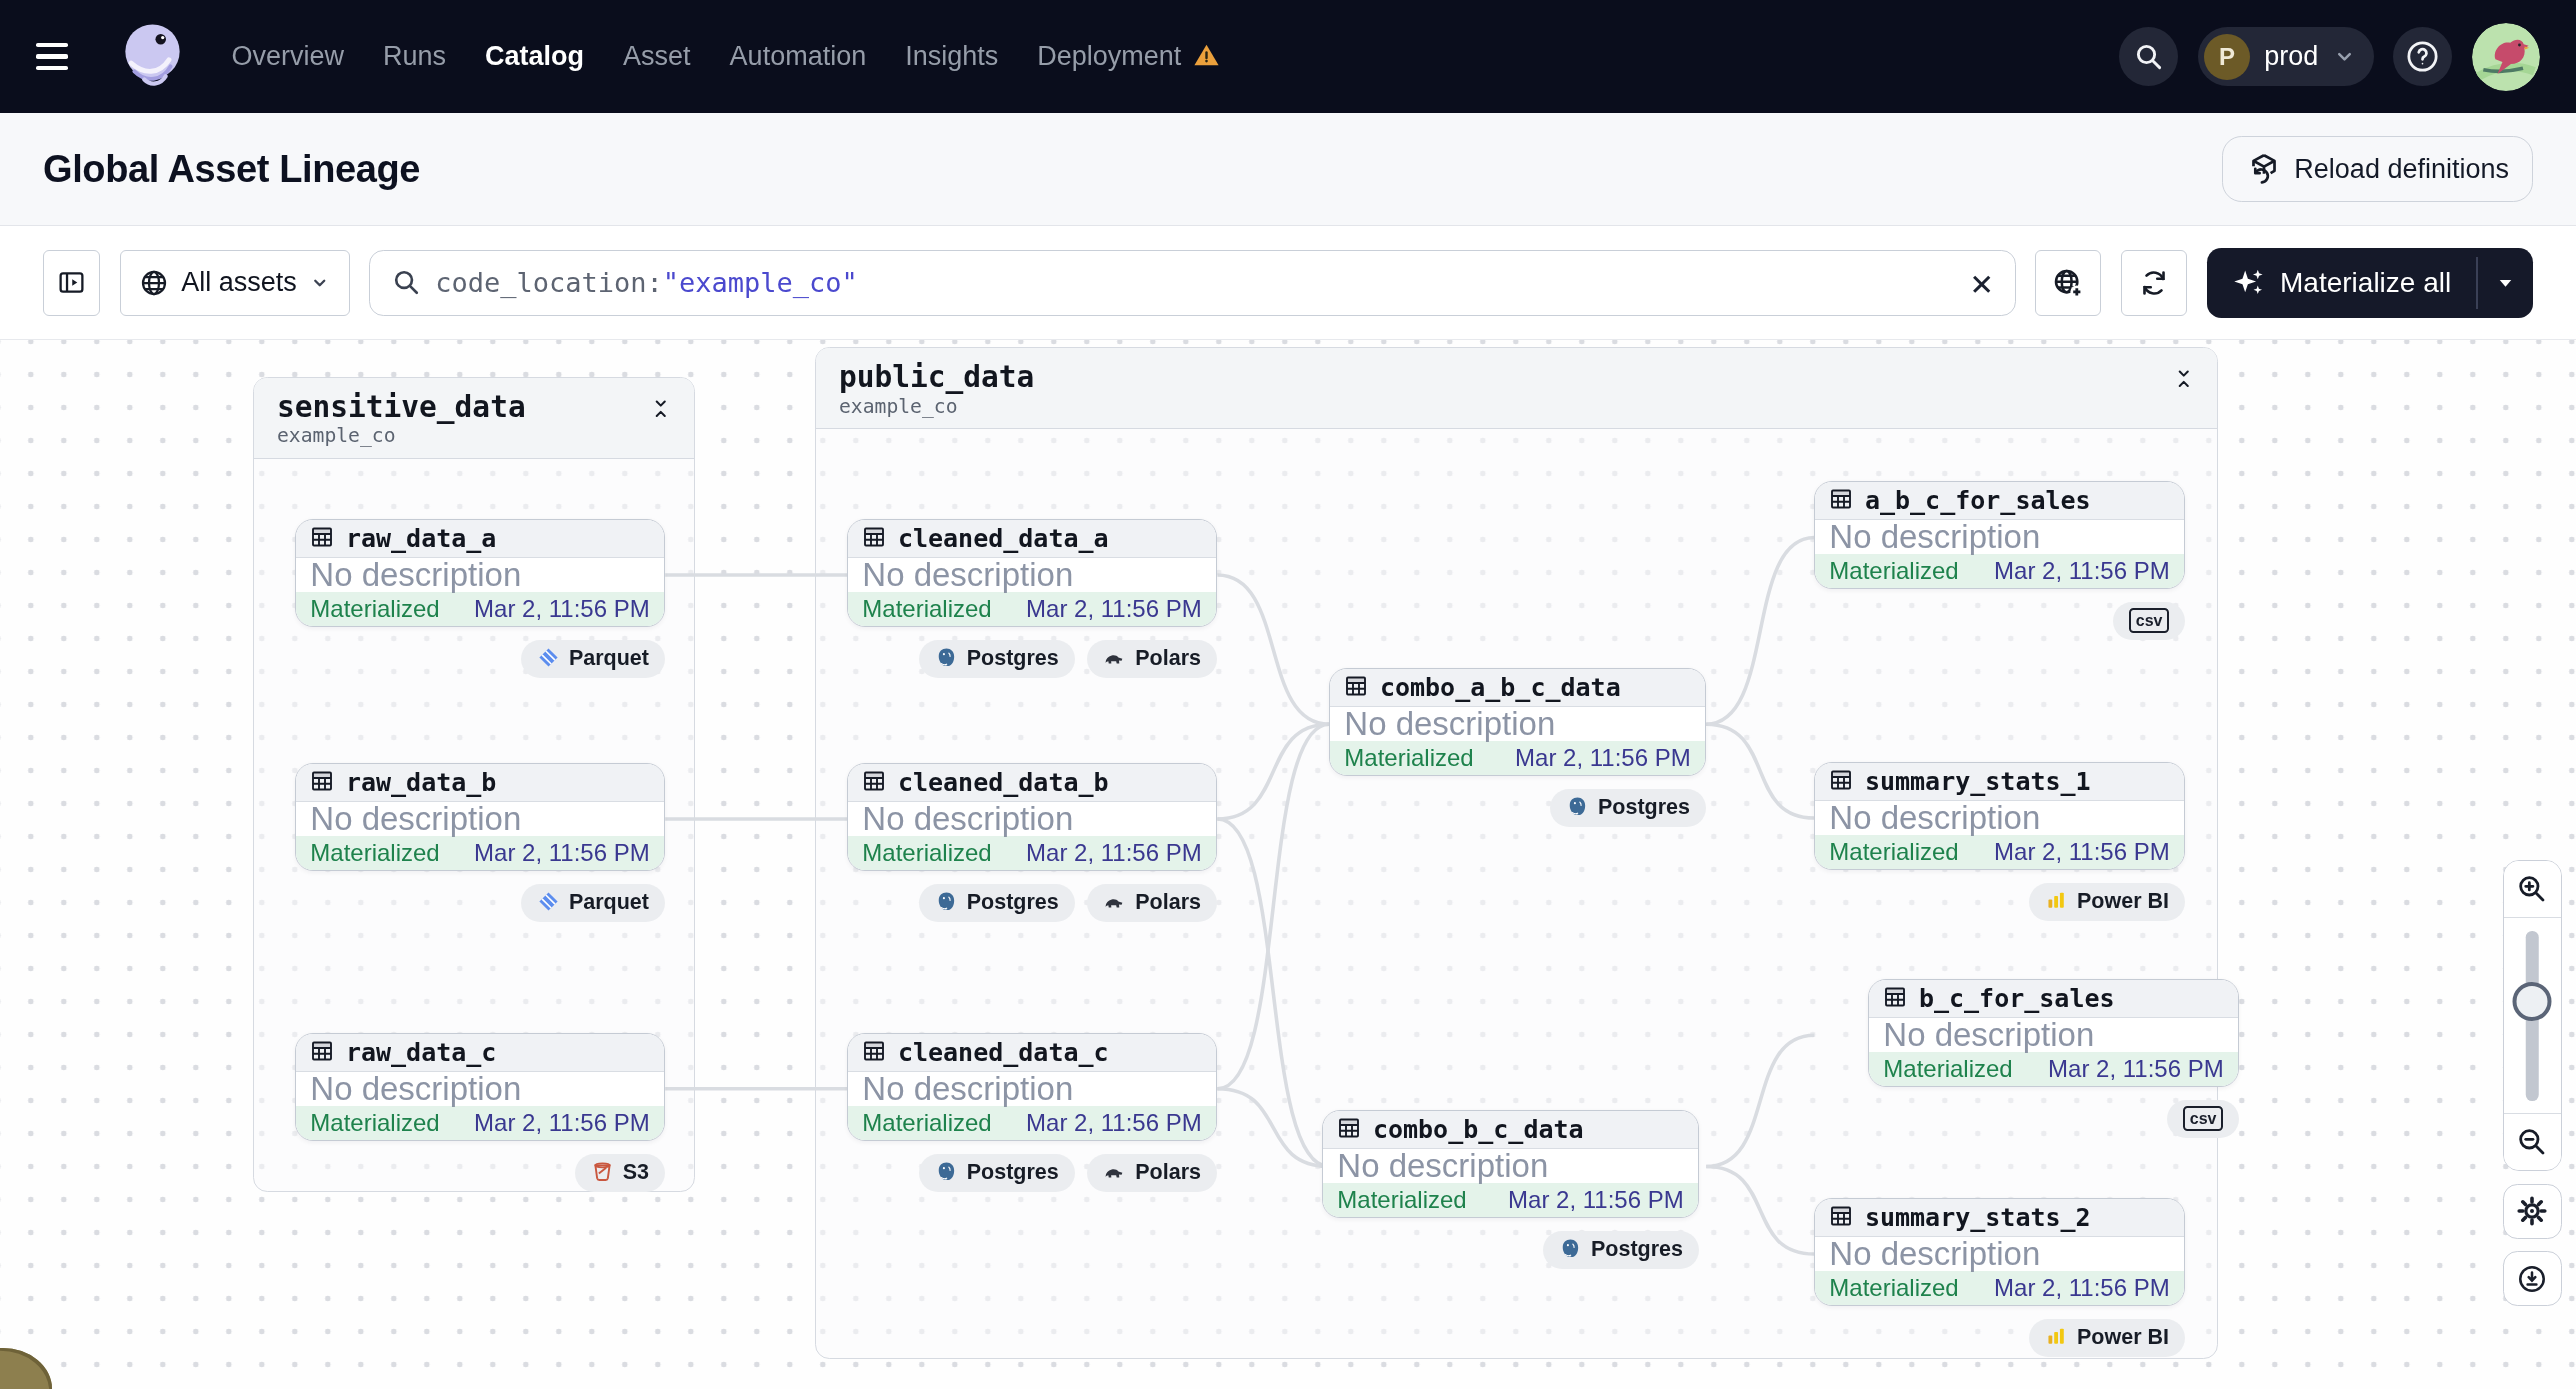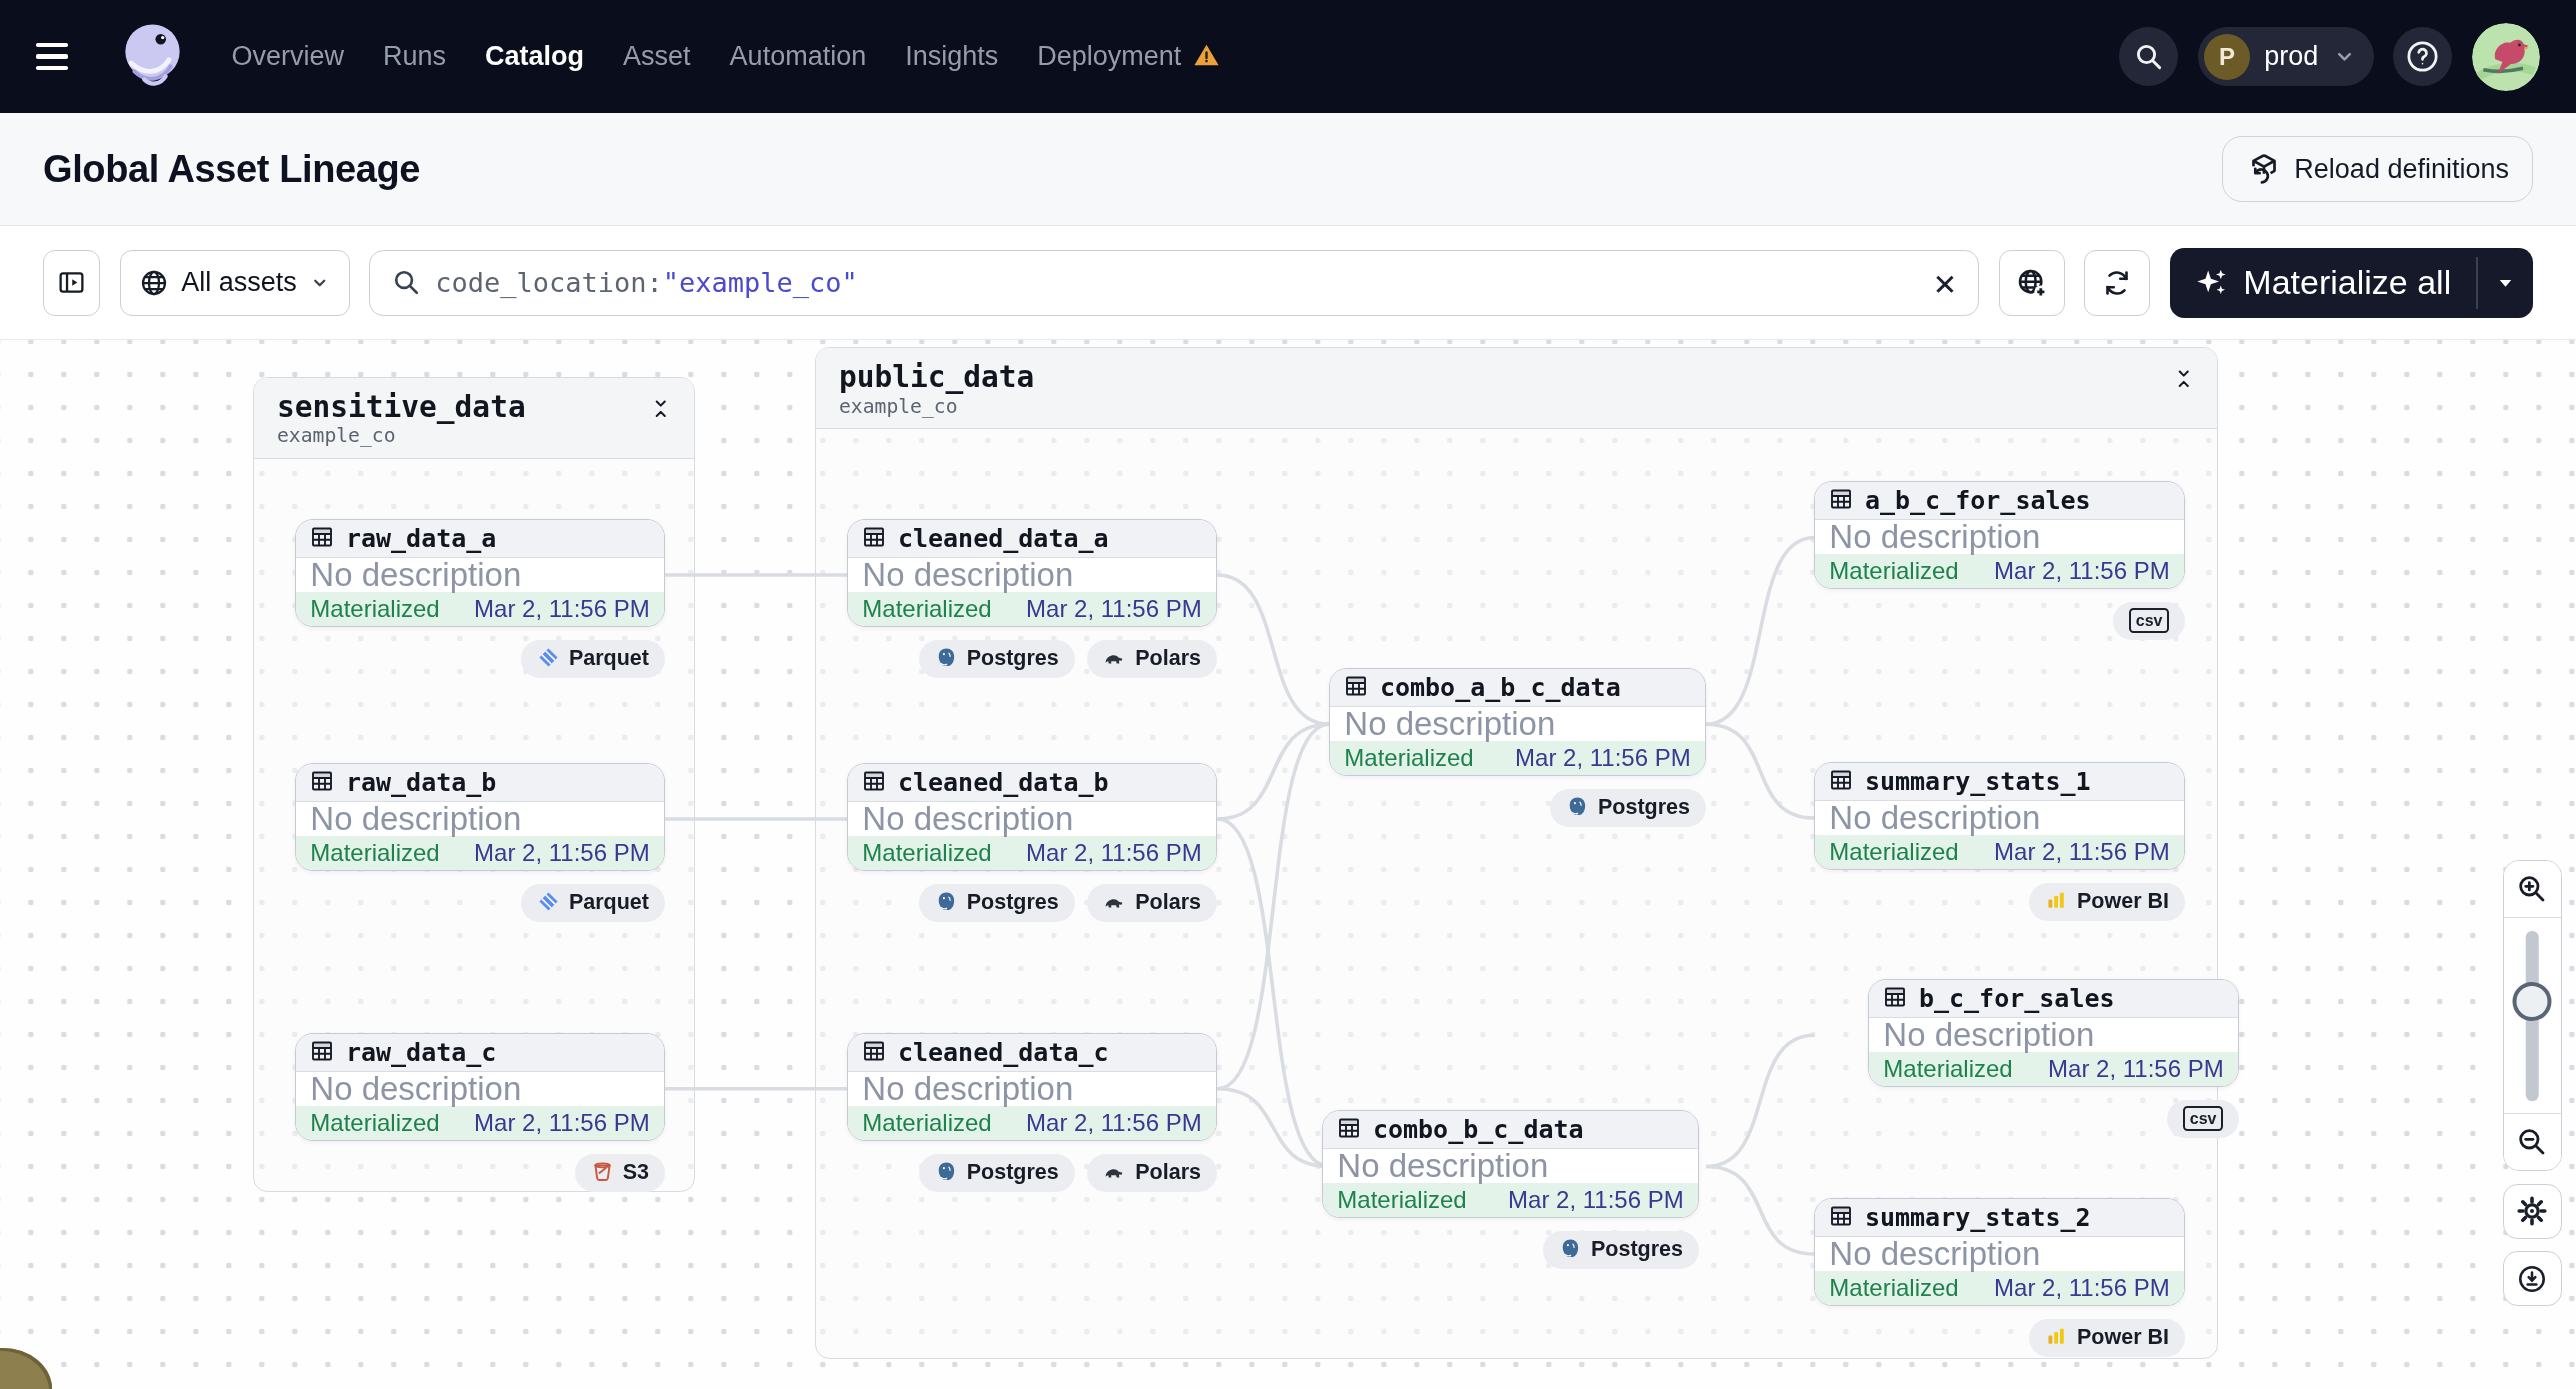--- a/index.html
+++ b/index.html
@@ -23,30 +23,30 @@
   .chev { color:#98A0AE; display:flex; }
   .avatar { width:68px; height:68px; border-radius:50%; overflow:hidden; cursor:pointer; }
 
   
   .pagehead { height:113px; background:#F7F8FA; border-bottom:1.8px solid #E3E5EA; display:flex; align-items:center; padding:0 43px; }
   .pagehead h1 { font-size:38px; font-weight:700; color:#0D1120; letter-spacing:-0.4px; }
   .reload-btn { margin-left:auto; height:66px; border:1.8px solid #CED3DB; border-radius:19.7px; background:transparent; display:flex; align-items:center; gap:12.5px; padding:0 23px; font-size:27px; color:#141A28; font-family:inherit; cursor:pointer; }
 
   
   .toolbar { height:114px; background:#fff; border-bottom:1.8px solid #E7E9ED; display:flex; align-items:center; padding:0 43px; gap:19.7px; }
-  .tool-btn { height:66px; border:1.8px solid #C9CFD8; border-radius:12px; background:#fff; display:flex; align-items:center; justify-content:center; gap:12.5px; padding:0 18px; font-size:27px; color:#10141F; font-family:inherit; cursor:pointer; }
+  .tool-btn { height:66px; border:1.8px solid #C9CFD8; border-radius:6px; background:#fff; display:flex; align-items:center; justify-content:center; gap:12.5px; padding:0 18px; font-size:27px; color:#10141F; font-family:inherit; cursor:pointer; }
   .tool-btn.square { width:66px; padding:0; }
   .tool-btn.narrow { width:57px; padding:0; }
   .searchbox { flex:1; height:66px; border:1.8px solid #C9CFD8; border-radius:14.3px; display:flex; align-items:center; gap:14.3px; padding:0 21.5px; font-family:"DejaVu Sans Mono", monospace; font-size:27px; cursor:text; }
   .q-prefix { color:#5D6472; }
   .q-value { color:#4B49CE; }
   .searchbox .spacer { flex:1; }
   .clear { background:none; border:none; font-size:38px; line-height:1; color:#1B2130; cursor:pointer; font-family:inherit; }
   .mat-btn { height:70px; border-radius:14.3px; background:#151929; display:flex; align-items:stretch; overflow:hidden; }
-  .mat-main { background:none; border:none; color:#fff; font-size:34px; display:flex; align-items:center; gap:14.3px; padding:12px 25px; cursor:pointer; font-family:inherit; }
+  .mat-main { background:none; border:none; color:#fff; font-size:28px; display:flex; align-items:center; gap:14.3px; padding:12px 25px; cursor:pointer; font-family:inherit; }
   .mat-div { width:1.8px; background:#3A4056; margin:9px 0; }
   .mat-caret { width:55px; background:none; border:none; display:flex; align-items:center; justify-content:center; cursor:pointer; }
 
   
   .canvas { position:relative; width:2576px; height:1049px; background-color:#FEFEFE;
     background-image:radial-gradient(circle, #DADCE1 2.7px, transparent 3.1px);
     background-size:33px 33px; background-position:14.3px 18px; overflow:hidden; }
   .group { position:absolute; border:1.8px solid #D6DAE1; border-radius:14.3px; background:rgba(249,250,251,0.55); }
   .group-head { background:rgba(243,245,247,0.96); border-bottom:1.8px solid #D6DAE1; border-radius:12.5px 12.5px 0 0; padding:12.5px 23px 10.7px; display:flex; align-items:flex-start; }
   .group-title { font-family:"DejaVu Sans Mono", monospace; font-weight:700; font-size:29.5px; color:#12161F; line-height:1.15; }

